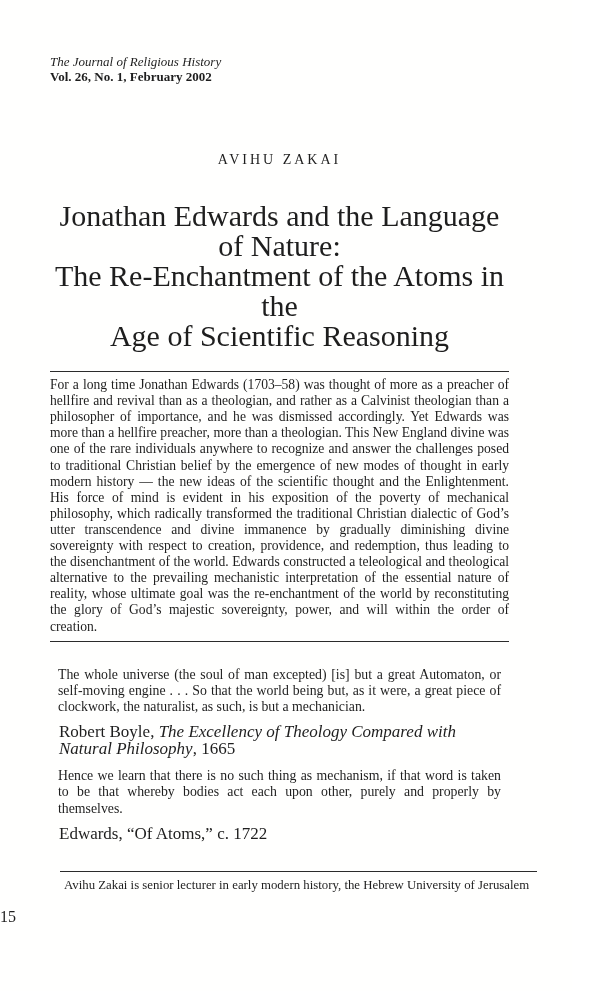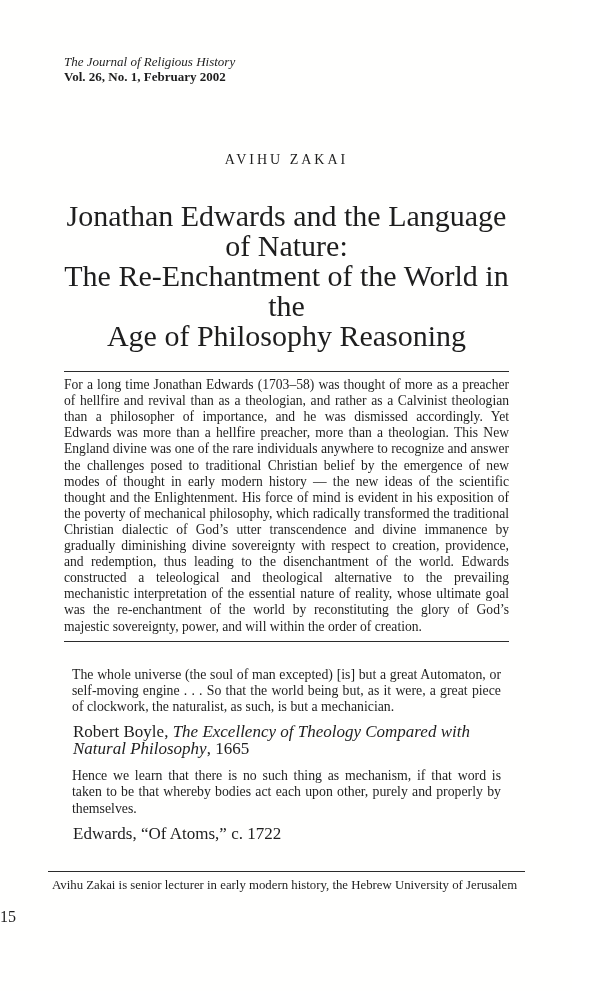--- a/index.html
+++ b/index.html
@@ -8,21 +8,21 @@
     background: #ffffff;
   }
   .page {
     position: relative;
     width: 572px;
     height: 991px;
     background: #fffffe;
     font-family: "Liberation Serif", "DejaVu Serif", serif;
     color: #1e1e1e;
     box-sizing: border-box;
-    padding: 55px 63px 0 64px;
+    padding: 55px 63px 0 50px;
     overflow: hidden;
   }
   .journal-head {
     font-size: 13px;
     line-height: 14.5px;
   }
   .journal-title {
     font-style: italic;
     display: block;
   }
@@ -70,21 +70,21 @@
     margin: 9px;
     font-size: 17px;
     line-height: 16.3px;
     text-align: left;
   }
   .attrib-italic {
     font-style: italic;
   }
   .footnote-block {
     position: absolute;
-    left: 48px;
+    left: 60px;
     top: 871px;
     width: 477px;
     border-top: 1.5px solid #2b2b2b;
     padding-top: 6px;
   }
   .footnote-text {
     margin: 0;
     font-size: 12.8px;
     line-height: 15px;
     padding-left: 4px;
@@ -105,22 +105,22 @@
 
   <div class="journal-head">
     <span class="journal-title">The Journal of Religious History</span>
     <span class="journal-issue">Vol. 26, No. 1, February 2002</span>
   </div>
 
   <div class="author-line">AVIHU ZAKAI</div>
 
   <h1 class="article-title">
     <span>Jonathan Edwards and the Language of Nature:</span><br>
-    <span>The Re-Enchantment of the World in the</span><br>
-    <span>Age of Philosophy Reasoning</span>
+    <span>The Re-Enchantment of the Atoms in the</span><br>
+    <span>Age of Scientific Reasoning</span>
   </h1>
 
   <div class="abstract-block">
     <p class="abstract-text">For a long time Jonathan Edwards (1703–58) was thought of more as a preacher of hellfire and revival than as a theologian, and rather as a Calvinist theologian than a philosopher of importance, and he was dismissed accordingly. Yet Edwards was more than a hellfire preacher, more than a theologian. This New England divine was one of the rare individuals anywhere to recognize and answer the challenges posed to traditional Christian belief by the emergence of new modes of thought in early modern history — the new ideas of the scientific thought and the Enlightenment. His force of mind is evident in his exposition of the poverty of mechanical philosophy, which radically transformed the traditional Christian dialectic of God’s utter transcendence and divine immanence by gradually diminishing divine sovereignty with respect to creation, providence, and redemption, thus leading to the disenchantment of the world. Edwards constructed a teleological and theological alternative to the prevailing mechanistic interpretation of the essential nature of reality, whose ultimate goal was the re-enchantment of the world by reconstituting the glory of God’s majestic sovereignty, power, and will within the order of creation.</p>
   </div>
 
   <div class="epigraphs">
 
     <div class="epigraph">
       <p class="epigraph-text">The whole universe (the soul of man excepted) [is] but a great Automaton, or self-moving engine . . . So that the world being but, as it were, a great piece of clockwork, the naturalist, as such, is but a mechanician.</p>

